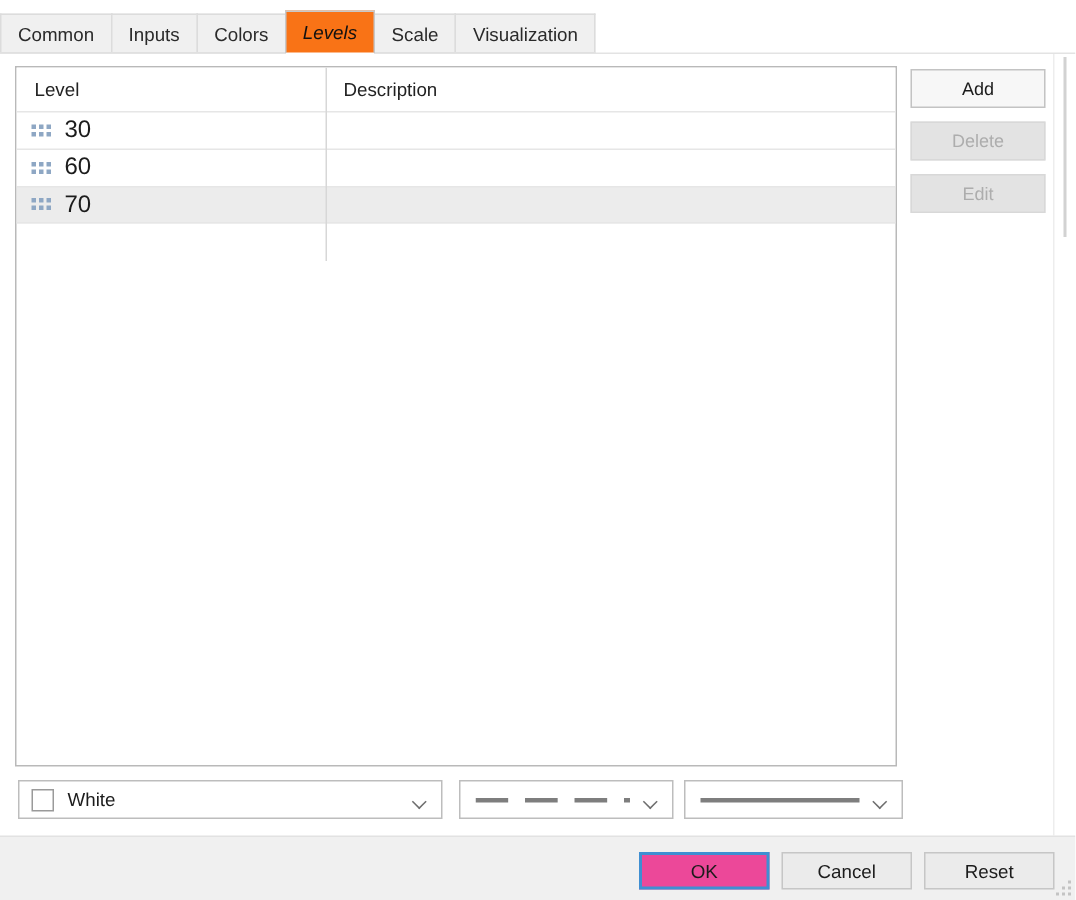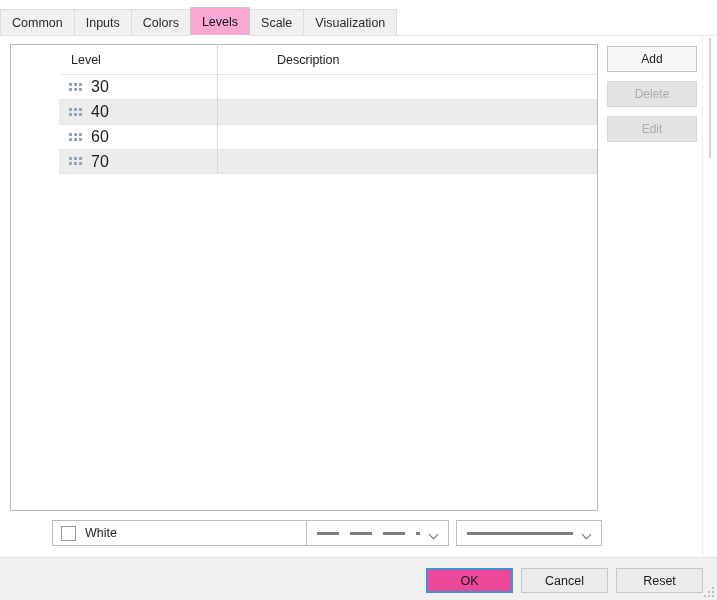--- a/index.html
+++ b/index.html
@@ -40,43 +40,43 @@
     color: #2a2a2a;
     background: #f0f0f0;
     border: 1px solid #dcdcdc;
     border-bottom: 1px solid #c8c8c8;
     margin-right: -1px;
     white-space: nowrap;
     cursor: default;
     position: relative;
   }
   .tab.selected {
-    background: #f9a8d4;
+    background: #f97316;
     border: 1px solid #c8c8c8;
     border-bottom: 1px solid #ffffff;
     height: 29px;
     z-index: 3;
     color: #111;
+    font-style: italic;
   }
   .tabbar-underline {
     position: absolute;
     left: 0; top: 35px;
     width: 717px; height: 1px;
     background: #e3e3e3;
   }
 
   
   .table-wrap {
     position: absolute;
     left: 10px; top: 44px;
     width: 588px; height: 467px;
     background: #ffffff;
     border: 1px solid #b9b9b9;
     overflow: hidden;
-    padding-left: 48px;
   }
   .col-divider {
     position: absolute;
     left: 206px; top: 0;
     width: 1px; height: 129px;
     background: #d7d7d7;
     z-index: 4;
   }
   .thead {
     position: relative;
@@ -182,21 +182,21 @@
   }
   .sel {
     position: absolute;
     top: 0; height: 26px;
     background: #ffffff;
     border: 1px solid #bdbdbd;
     display: flex;
     align-items: center;
     cursor: default;
   }
-  .sel-color { left: 0;   width: 283px; margin-left: 40px; }
+  .sel-color { left: 0;   width: 283px; }
   .sel-dash  { left: 294px; width: 143px; }
   .sel-solid { left: 444px; width: 146px; }
 
   .swatch {
     width: 15px; height: 15px;
     background: #ffffff;
     border: 1px solid #9a9a9a;
     margin-left: 8px;
     flex: none;
   }
@@ -308,34 +308,20 @@
               <i></i>
               <i></i>
               <i></i>
               <i></i>
           </span>
           <span class="level-val">30</span>
         </div>
         <div class="cell-desc"></div>
       </div>
 
-      <div class="trow alt">
-        <div class="cell-level">
-          <span class="drag-handle">
-            <i></i>
-              <i></i>
-              <i></i>
-              <i></i>
-              <i></i>
-              <i></i>
-          </span>
-          <span class="level-val">40</span>
-        </div>
-        <div class="cell-desc"></div>
-      </div>
 
       <div class="trow">
         <div class="cell-level">
           <span class="drag-handle">
             <i></i>
               <i></i>
               <i></i>
               <i></i>
               <i></i>
               <i></i>

